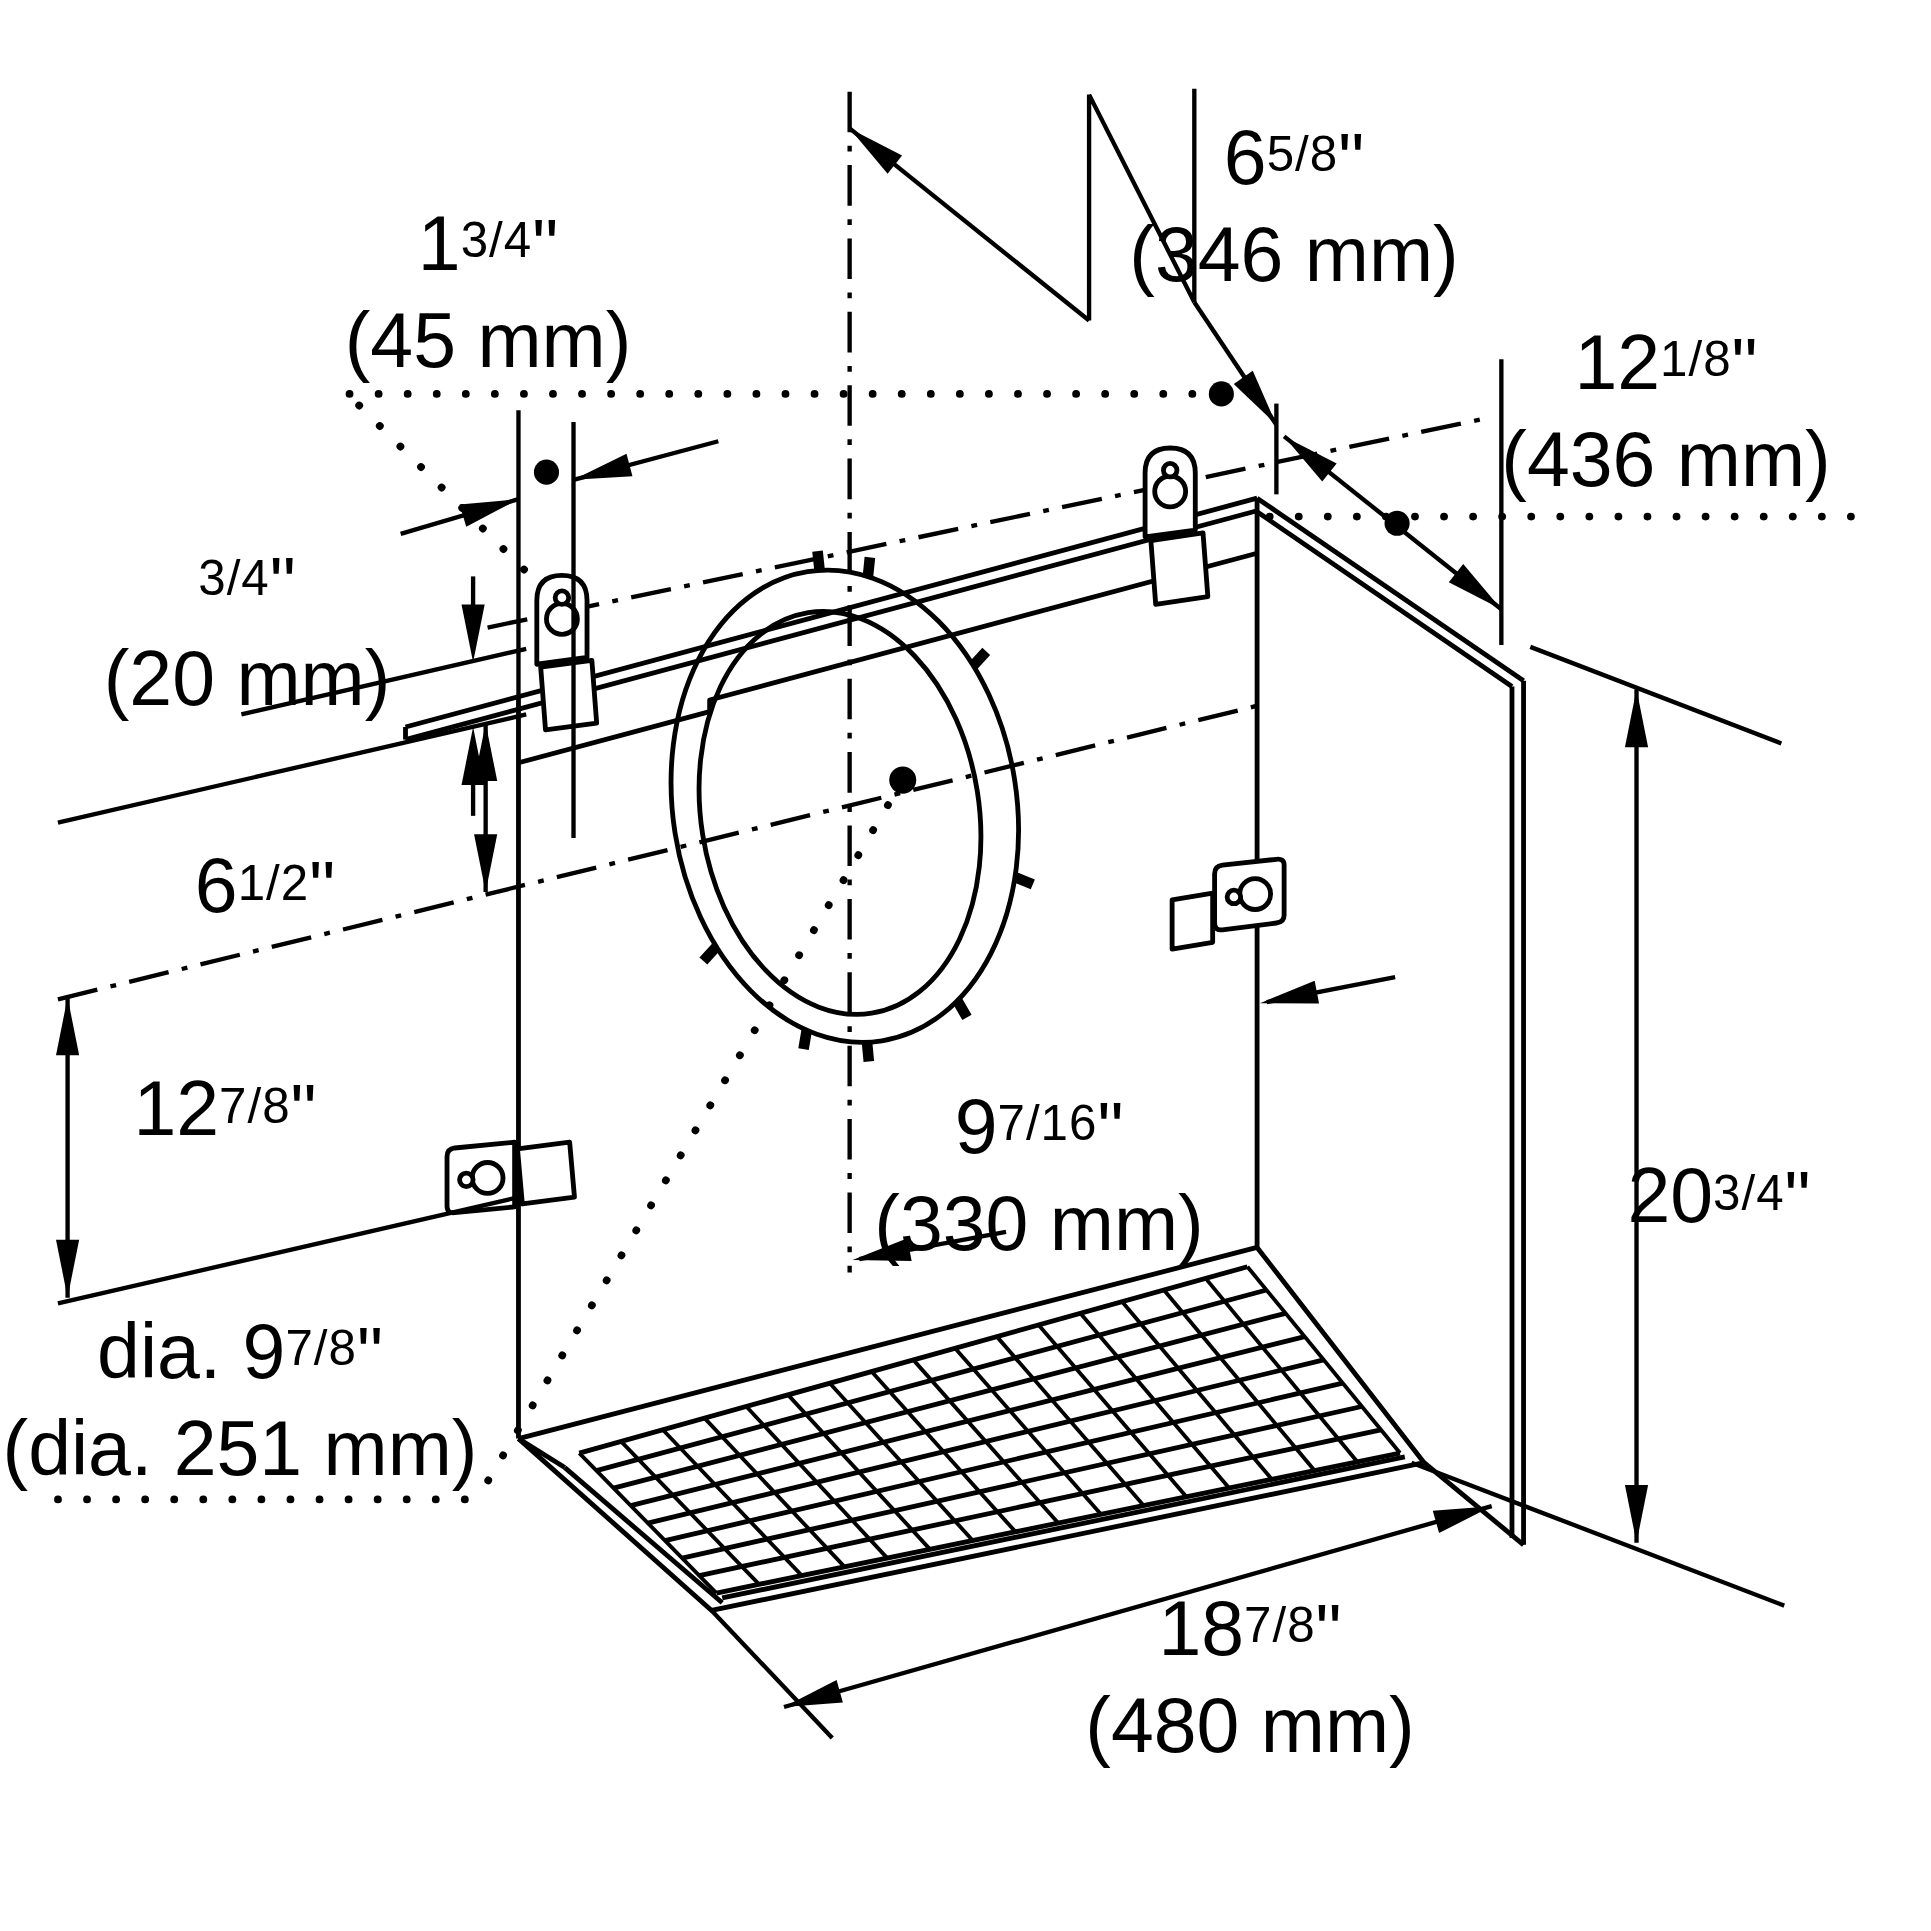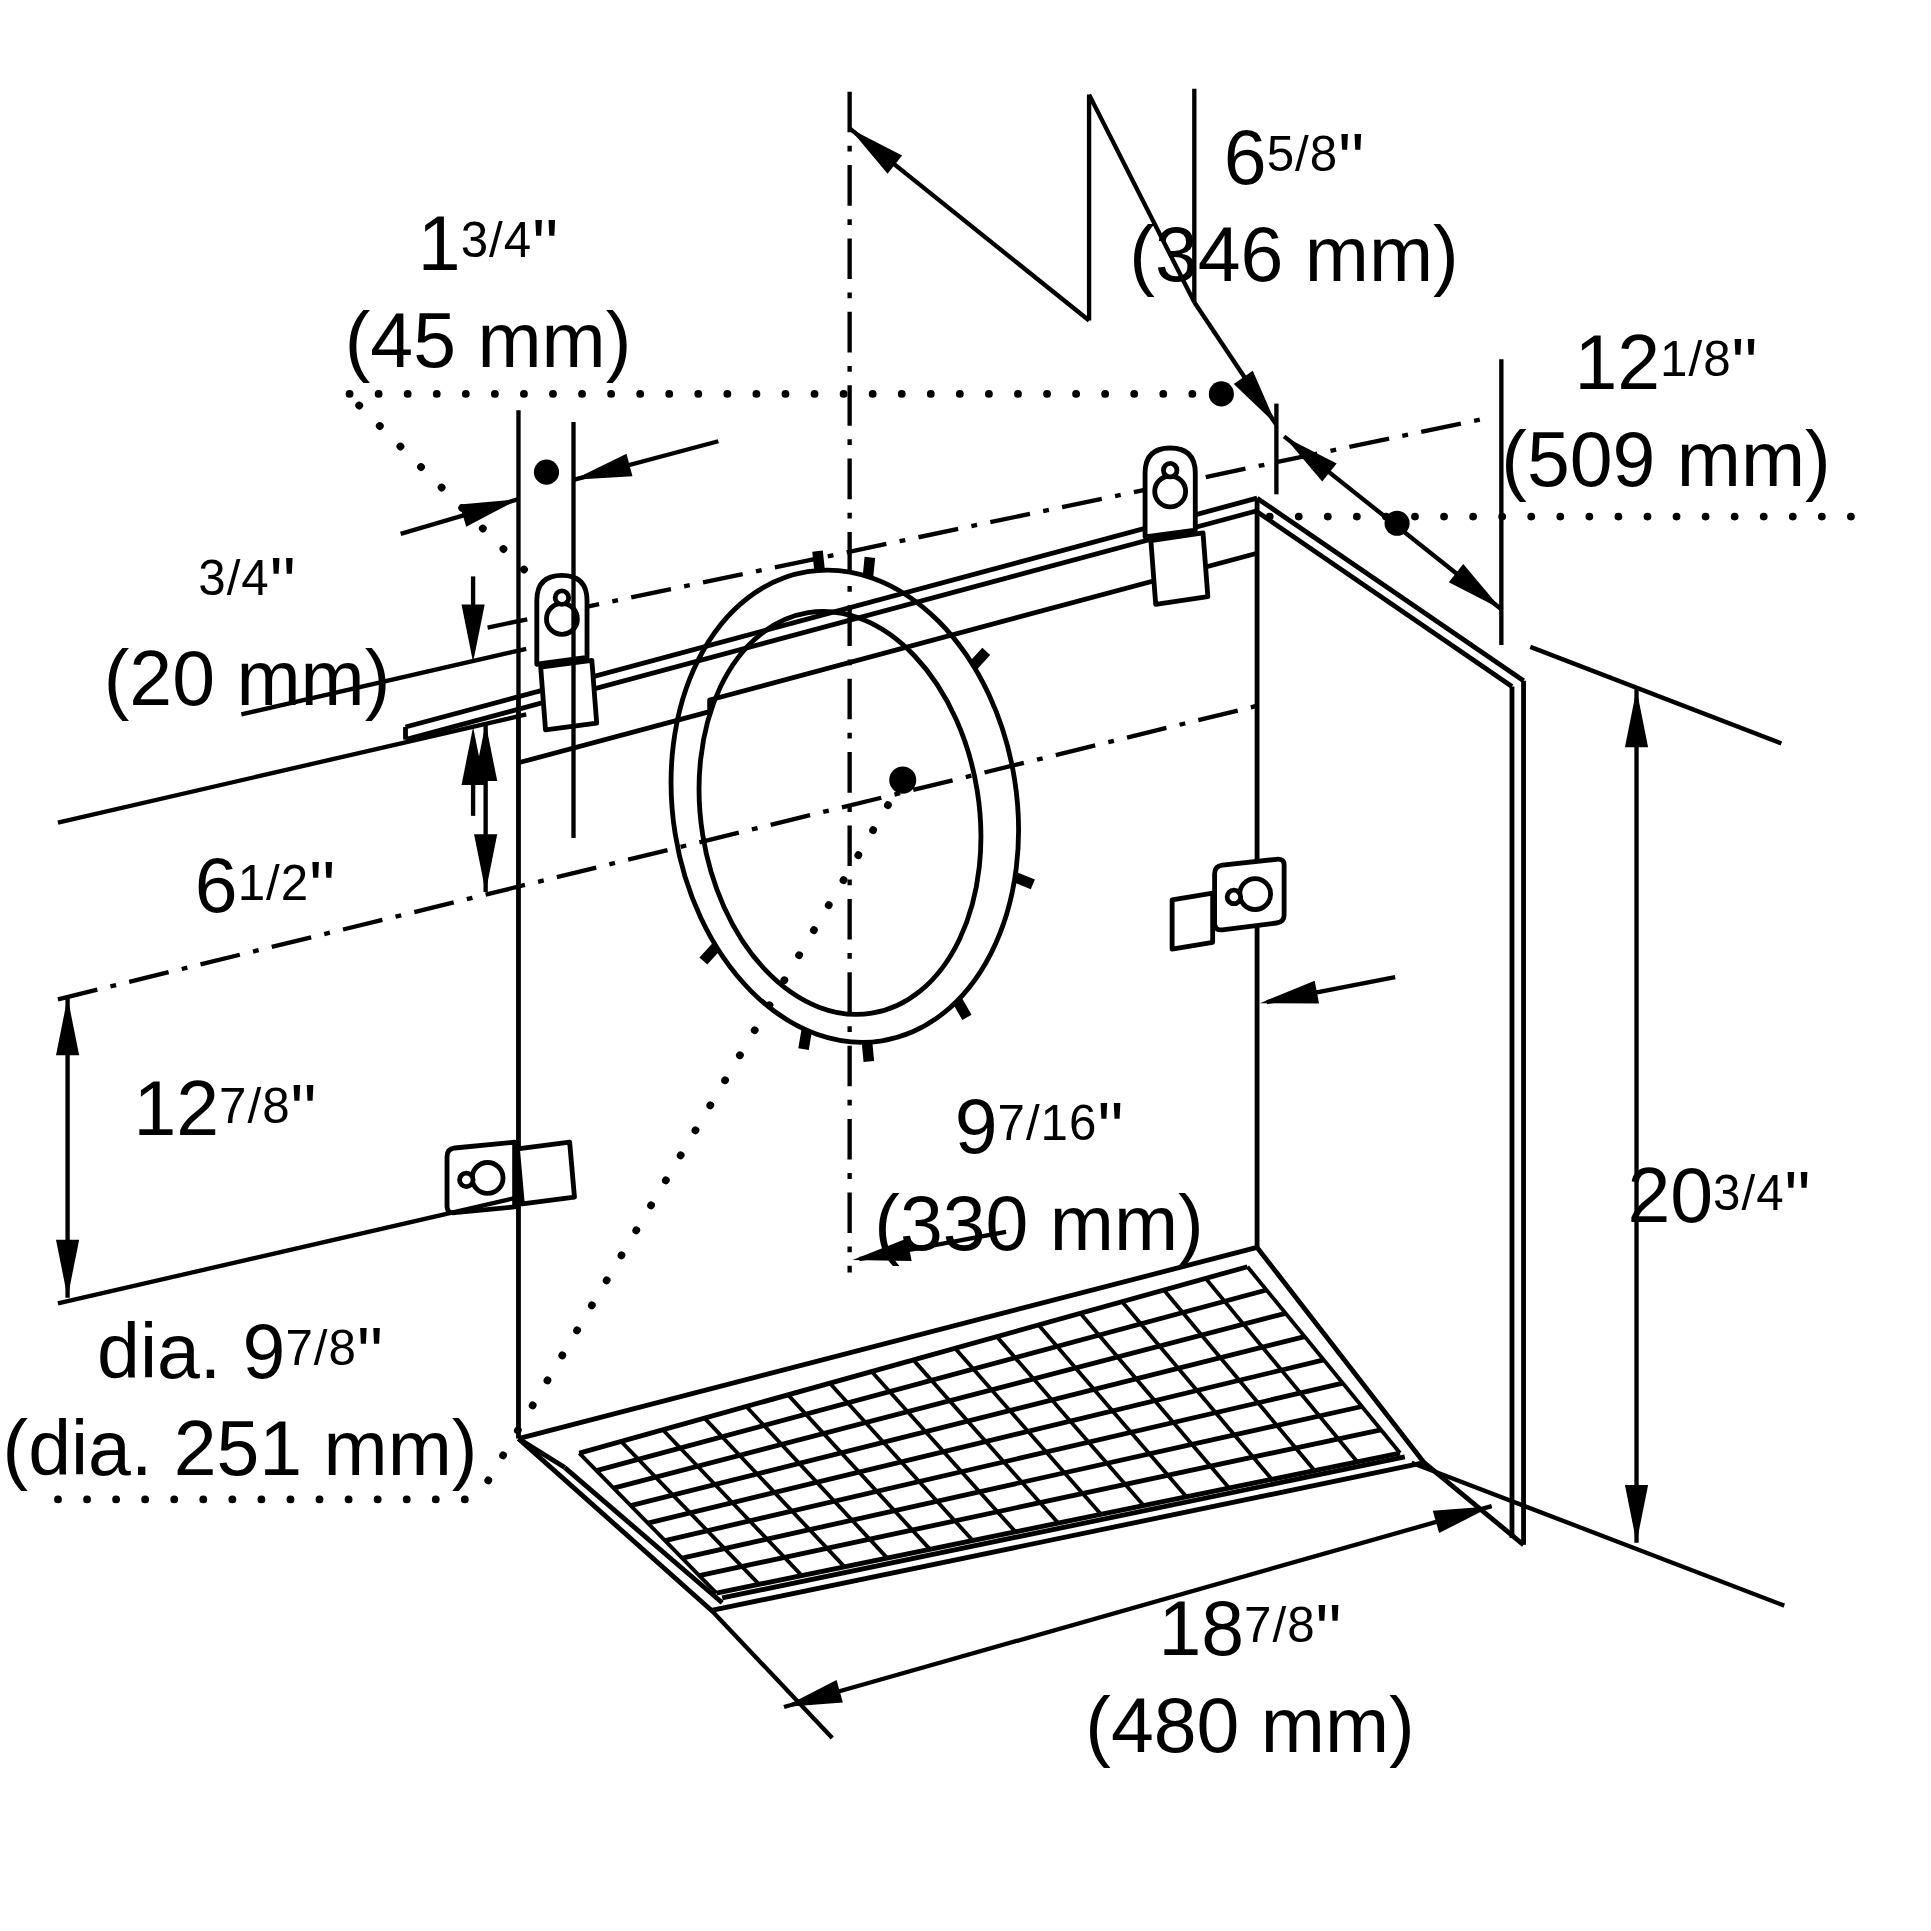--- a/index.html
+++ b/index.html
@@ -185,21 +185,21 @@
   <div class="lbl" style="left:488px;top:290px;">
     <span class="inch"><span>1</span><span class="frac">3/4</span><span class="qt">"</span></span>
     <span class="mm">(45 mm)</span>
   </div>
   <div class="lbl" style="left:1294px;top:204px;">
     <span class="inch"><span>6</span><span class="frac">5/8</span><span class="qt">"</span></span>
     <span class="mm">(346 mm)</span>
   </div>
   <div class="lbl" style="left:1666px;top:409px;">
     <span class="inch"><span>12</span><span class="frac">1/8</span><span class="qt">"</span></span>
-    <span class="mm">(509 mm)</span>
+    <span class="mm">(436 mm)</span>
   </div>
   <div class="lbl" style="left:247px;top:628px;">
     <span class="inch"><span></span><span class="frac">3/4</span><span class="qt">"</span></span>
     <span class="mm">(20 mm)</span>
   </div>
   <div class="lbl" style="left:265px;top:885px;">
     <span class="inch"><span>6</span><span class="frac">1/2</span><span class="qt">"</span></span>
   </div>
   <div class="lbl" style="left:225px;top:1108px;">
     <span class="inch"><span>12</span><span class="frac">7/8</span><span class="qt">"</span></span>

